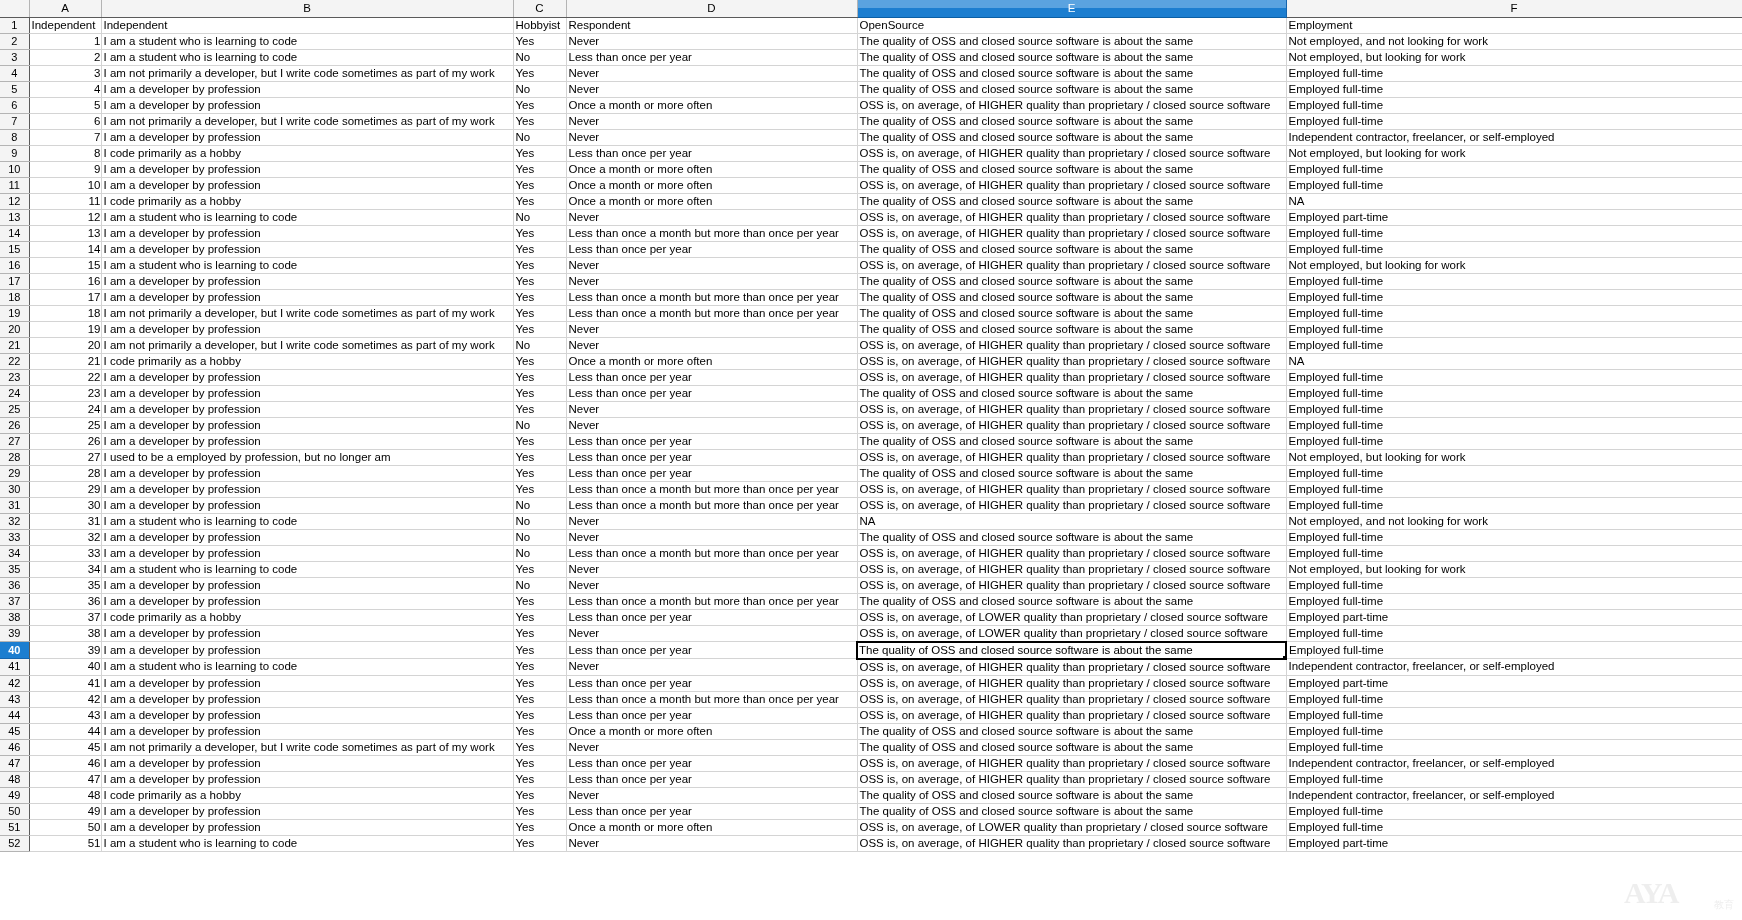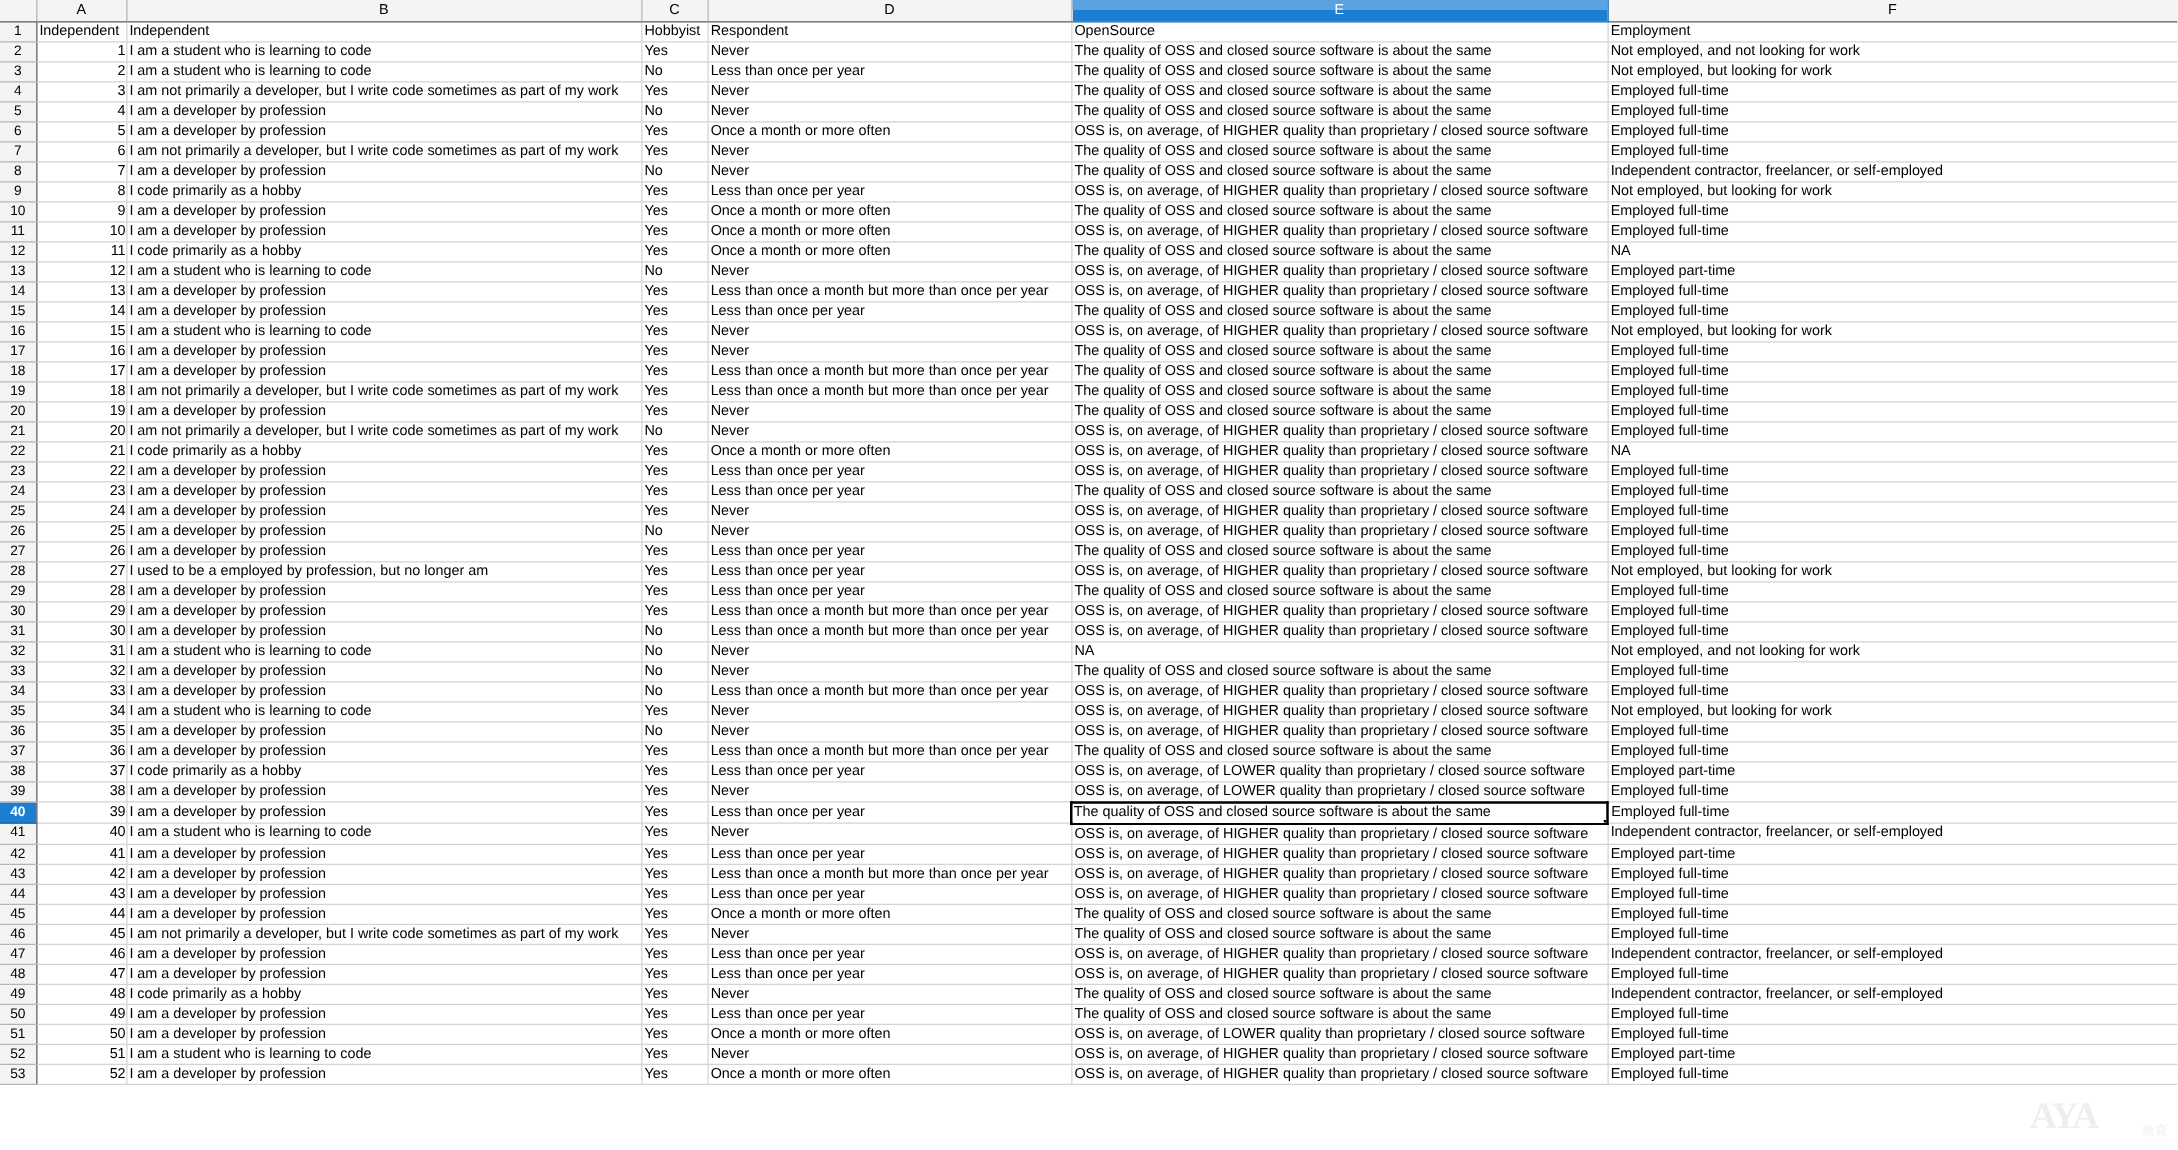--- a/index.html
+++ b/index.html
@@ -626,29 +626,20 @@
         </tr>
         <tr>
           <td class="rowhead">52</td>
           <td class="cell num">51</td>
           <td class="cell">I am a student who is learning to code</td>
           <td class="cell">Yes</td>
           <td class="cell">Never</td>
           <td class="cell">OSS is, on average, of HIGHER quality than proprietary / closed source software</td>
           <td class="cell">Employed part-time</td>
         </tr>
-        <tr>
-          <td class="rowhead">53</td>
-          <td class="cell num">52</td>
-          <td class="cell">I am a developer by profession</td>
-          <td class="cell">Yes</td>
-          <td class="cell">Once a month or more often</td>
-          <td class="cell">OSS is, on average, of HIGHER quality than proprietary / closed source software</td>
-          <td class="cell">Employed full-time</td>
-        </tr>
       </tbody>
   </table>
 
   <div id="watermark">
     <div class="wm-text">AYA</div>
     <div class="wm-sub">教育</div>
   </div>
 </div>
 
 </body></html>

